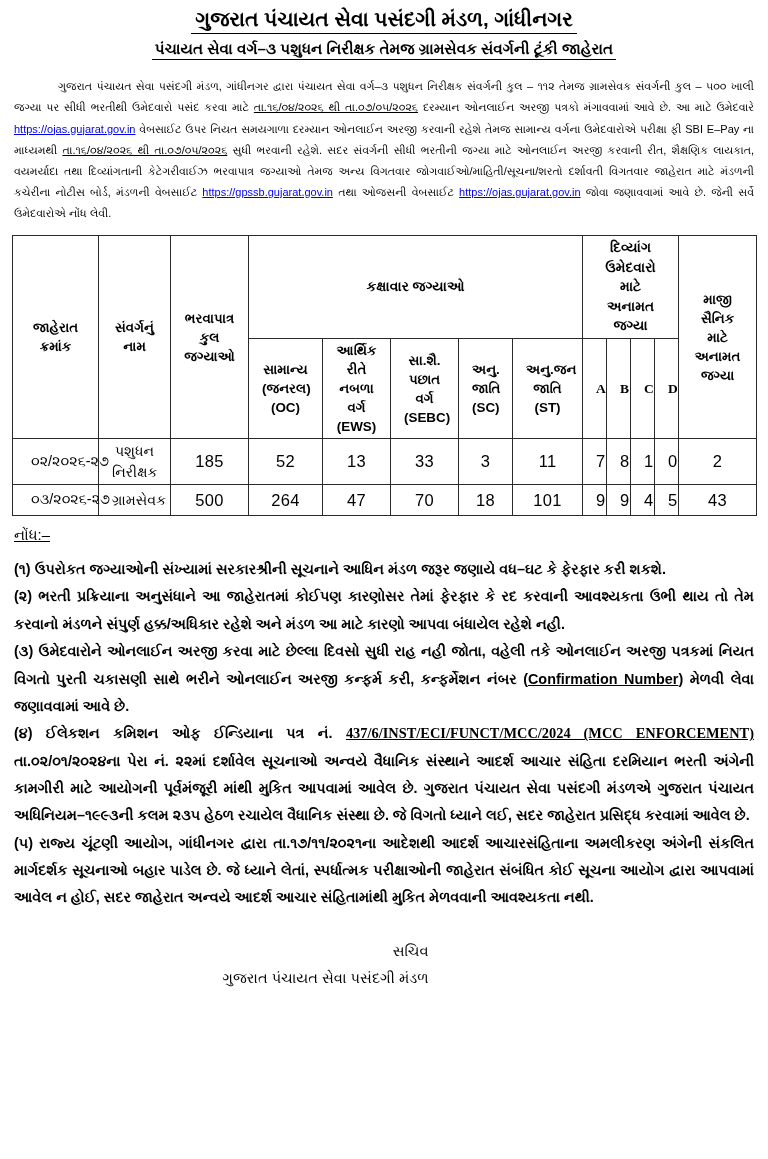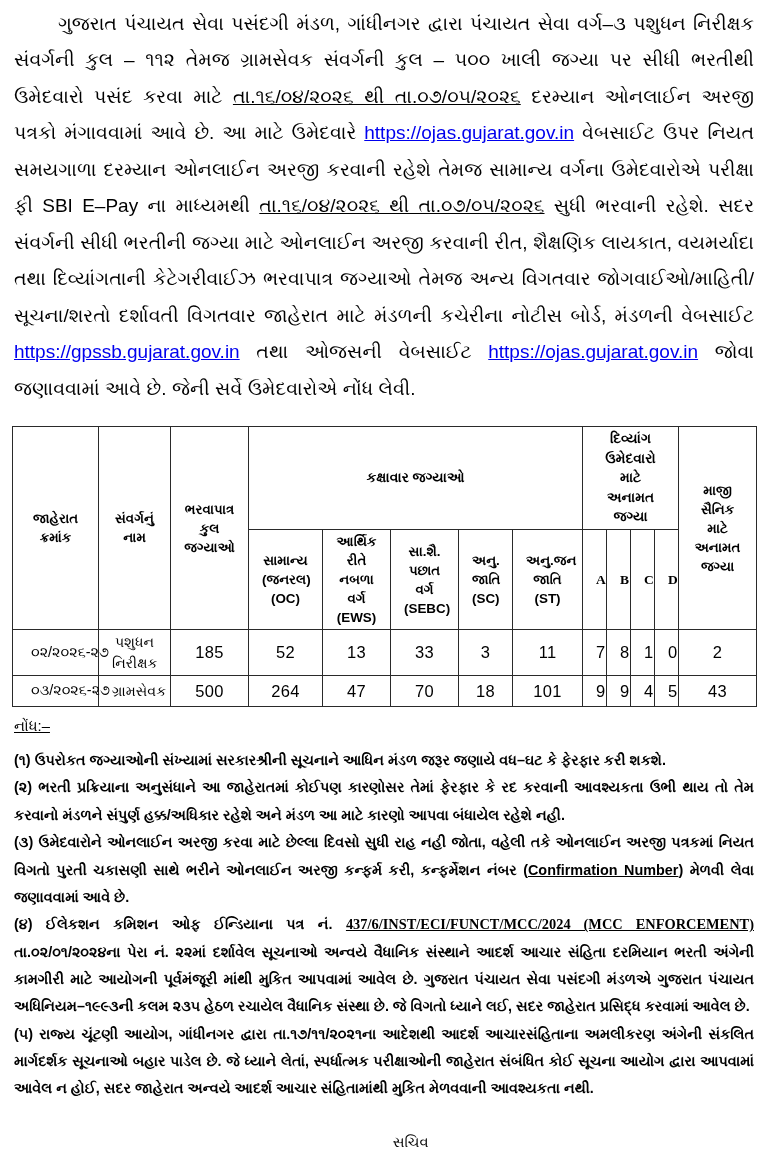--- a/index.html
+++ b/index.html
@@ -41,22 +41,22 @@
     font-weight: bold;
     line-height: 1.3;
     display: inline-block;
     border-bottom: 1.4px solid #000;
     padding: 0 3px 1px 3px;
     margin-top: 5px;
   }
 
   
   .intro {
-    margin-top: 0;
-    font-size: 19px;
+    margin-top: 16px;
+    font-size: 11px;
     line-height: 1.92;
     text-align: justify;
     text-indent: 44px;
     padding: 0 2px;
     word-spacing: 0.2px;
   }
   .u { text-decoration: underline; }
   .lnk { text-decoration: underline; white-space: nowrap; }
   .nw { white-space: nowrap; }
 
@@ -133,20 +133,25 @@
     text-align: right;
   }
   .sig-role { display: block; }
   .sig-org { display: block; }
 </style>
 </head>
 <body>
 
 <div class="page">
 
+  <div class="hdr">
+    <div class="hdr-title">ગુજરાત પંચાયત સેવા પસંદગી મંડળ, ગાંધીનગર</div>
+    <br>
+    <div class="hdr-sub">પંચાયત સેવા વર્ગ–૩ પશુધન નિરીક્ષક તેમજ ગ્રામસેવક સંવર્ગની ટૂંકી જાહેરાત</div>
+  </div>
 
   <p class="intro"><span>ગુજરાત પંચાયત સેવા પસંદગી મંડળ, ગાંધીનગર દ્વારા પંચાયત સેવા વર્ગ–૩ પશુધન નિરીક્ષક સંવર્ગની કુલ – ૧૧૨ તેમજ ગ્રામસેવક સંવર્ગની કુલ – ૫૦૦ ખાલી જગ્યા પર સીધી ભરતીથી ઉમેદવારો પસંદ કરવા માટે </span><span class="u nw">તા.૧૬/૦૪/૨૦૨૬ થી તા.૦૭/૦૫/૨૦૨૬</span><span> દરમ્યાન ઓનલાઈન અરજી પત્રકો મંગાવવામાં આવે છે. આ માટે ઉમેદવારે </span><a class="lnk" href="#">https://ojas.gujarat.gov.in</a><span> વેબસાઈટ ઉપર નિયત સમયગાળા દરમ્યાન ઓનલાઈન અરજી કરવાની રહેશે તેમજ સામાન્ય વર્ગના ઉમેદવારોએ પરીક્ષા ફી SBI E–Pay ના માધ્યમથી </span><span class="u nw">તા.૧૬/૦૪/૨૦૨૬ થી તા.૦૭/૦૫/૨૦૨૬</span><span> સુધી ભરવાની રહેશે. સદર સંવર્ગની સીધી ભરતીની જગ્યા માટે ઓનલાઈન અરજી કરવાની રીત, શૈક્ષણિક લાયકાત, વયમર્યાદા તથા દિવ્યાંગતાની કેટેગરીવાઈઝ ભરવાપાત્ર જગ્યાઓ તેમજ અન્ય વિગતવાર જોગવાઈઓ/માહિતી/સૂચના/શરતો દર્શાવતી વિગતવાર જાહેરાત માટે મંડળની કચેરીના નોટીસ બોર્ડ, મંડળની વેબસાઈટ </span><a class="lnk" href="#">https://gpssb.gujarat.gov.in</a><span> તથા ઓજસની વેબસાઈટ </span><a class="lnk" href="#">https://ojas.gujarat.gov.in</a><span> જોવા જણાવવામાં આવે છે. જેની સર્વે ઉમેદવારોએ નોંધ લેવી.</span></p>
 
   <table class="posts">
     <colgroup>
       <col style="width:86px">
       <col style="width:72px">
       <col style="width:78px">
       <col style="width:74px">
       <col style="width:68px">

